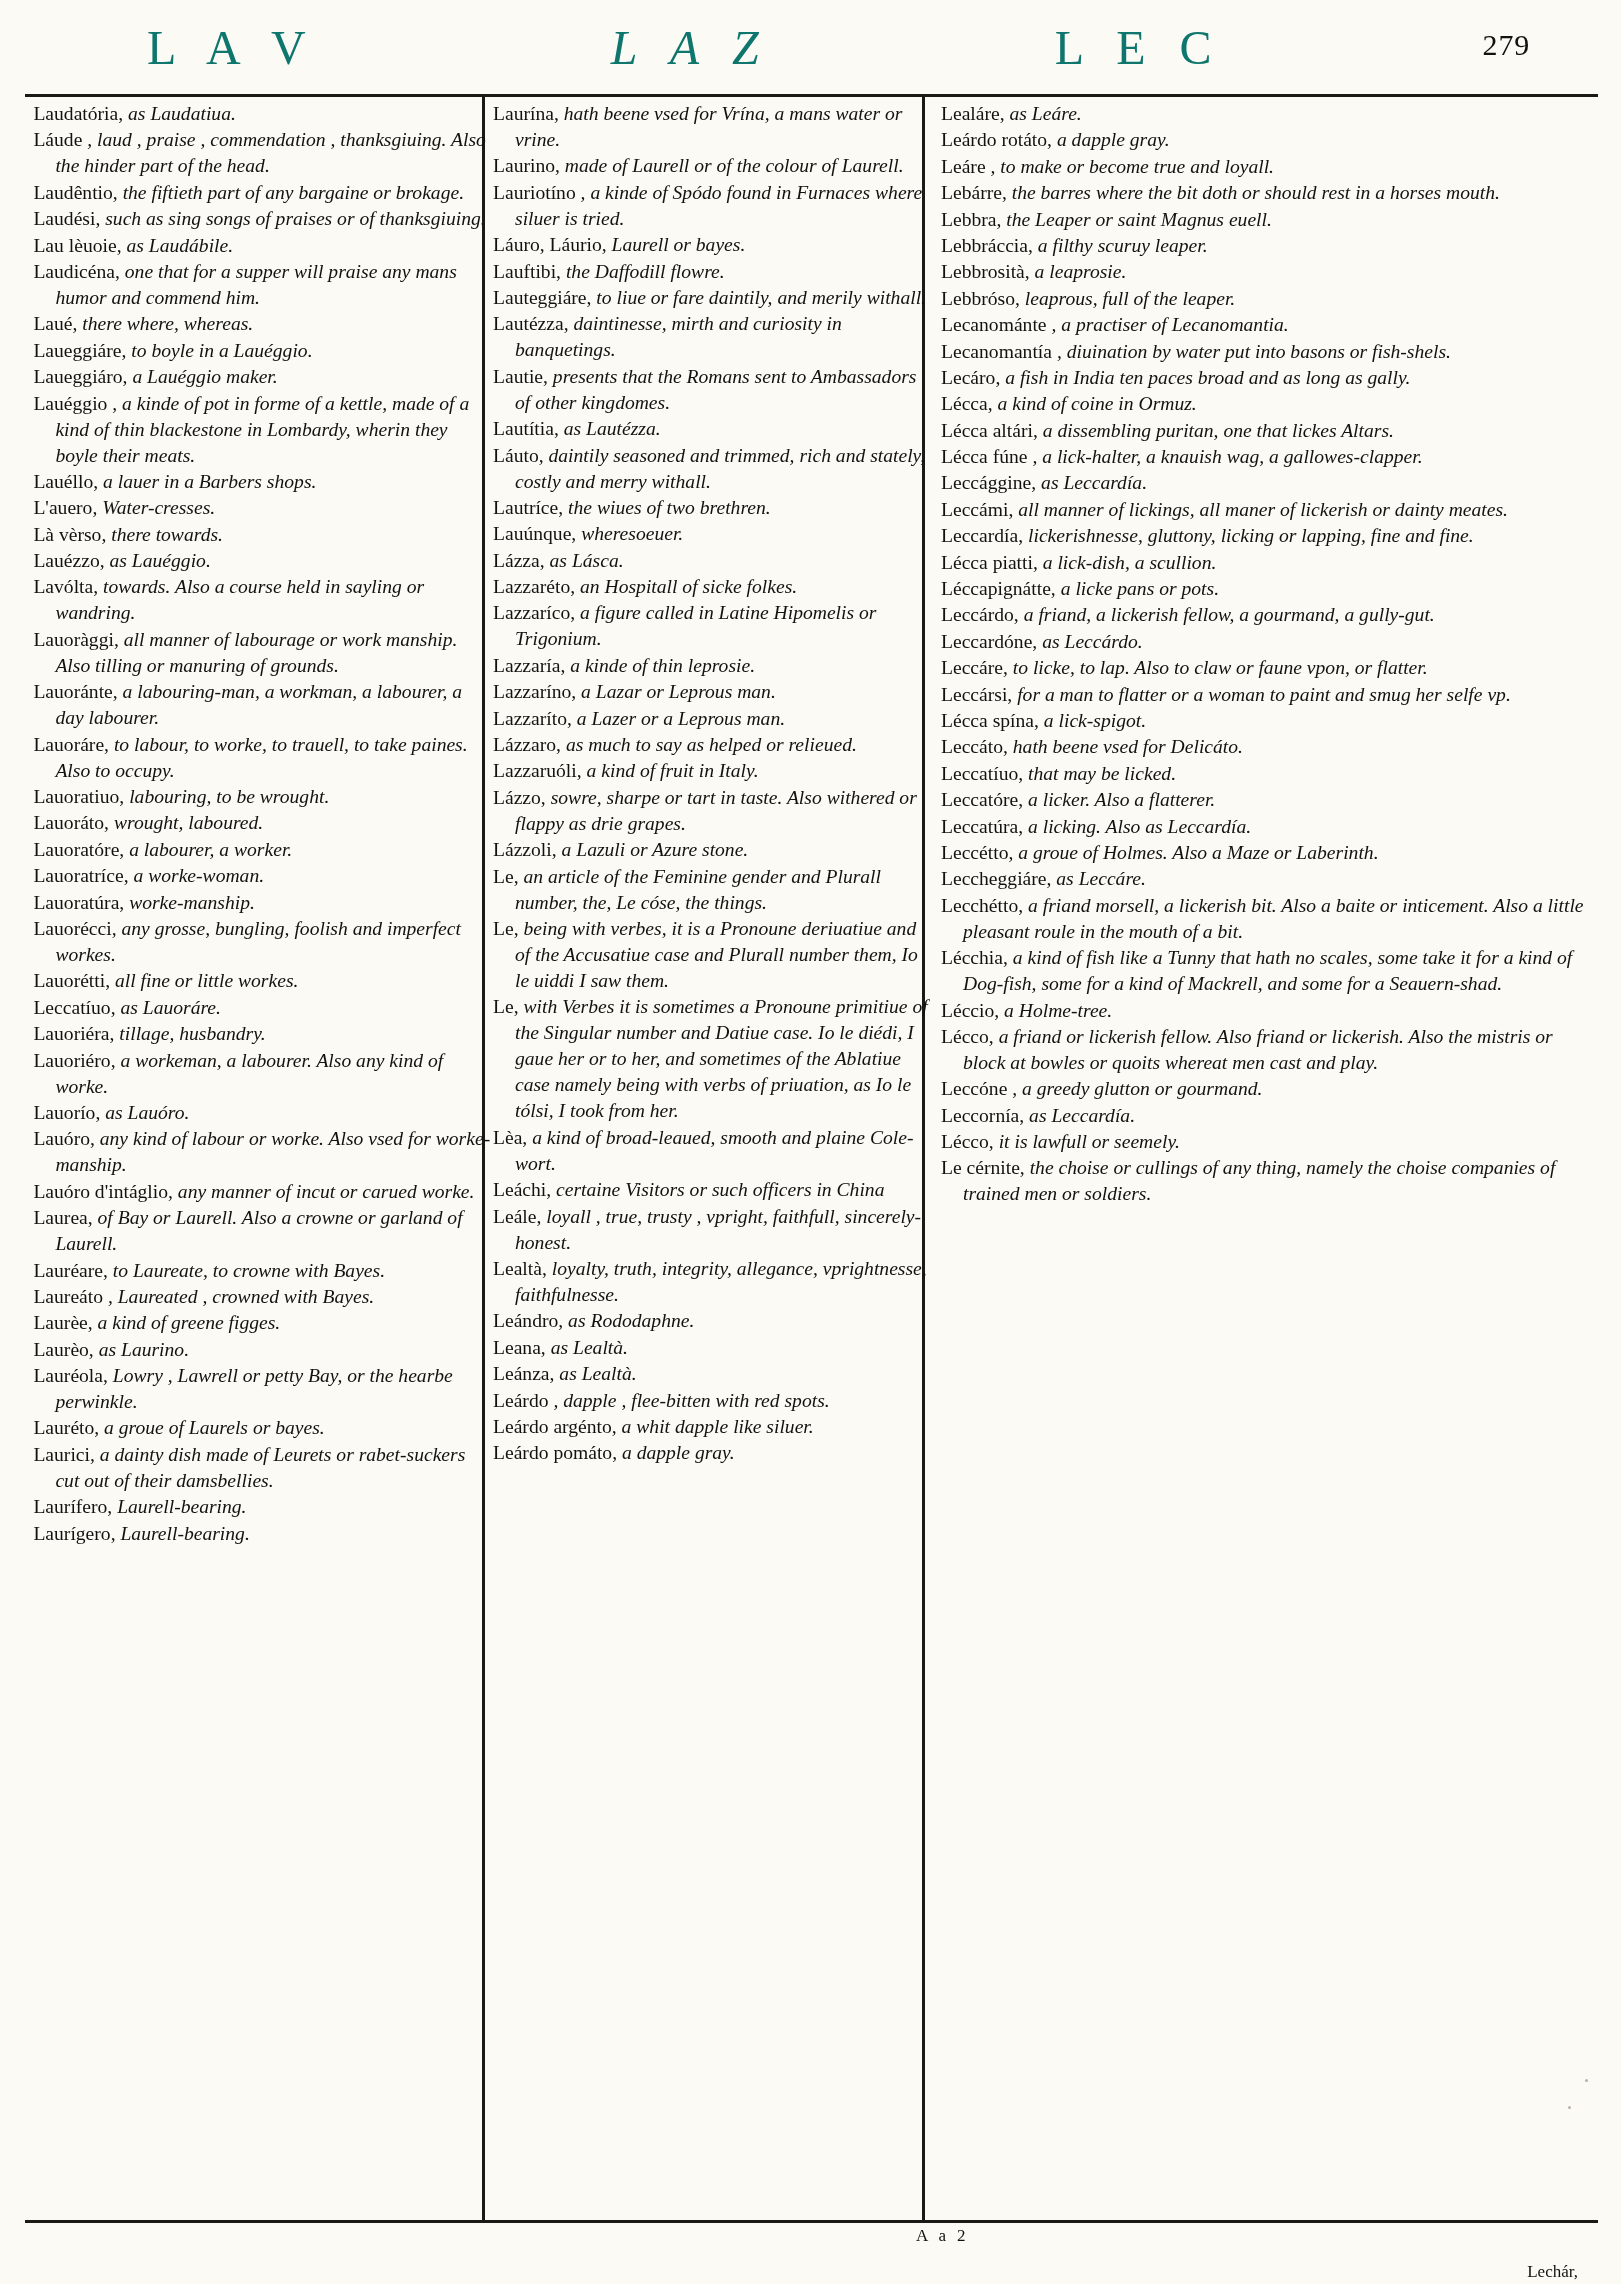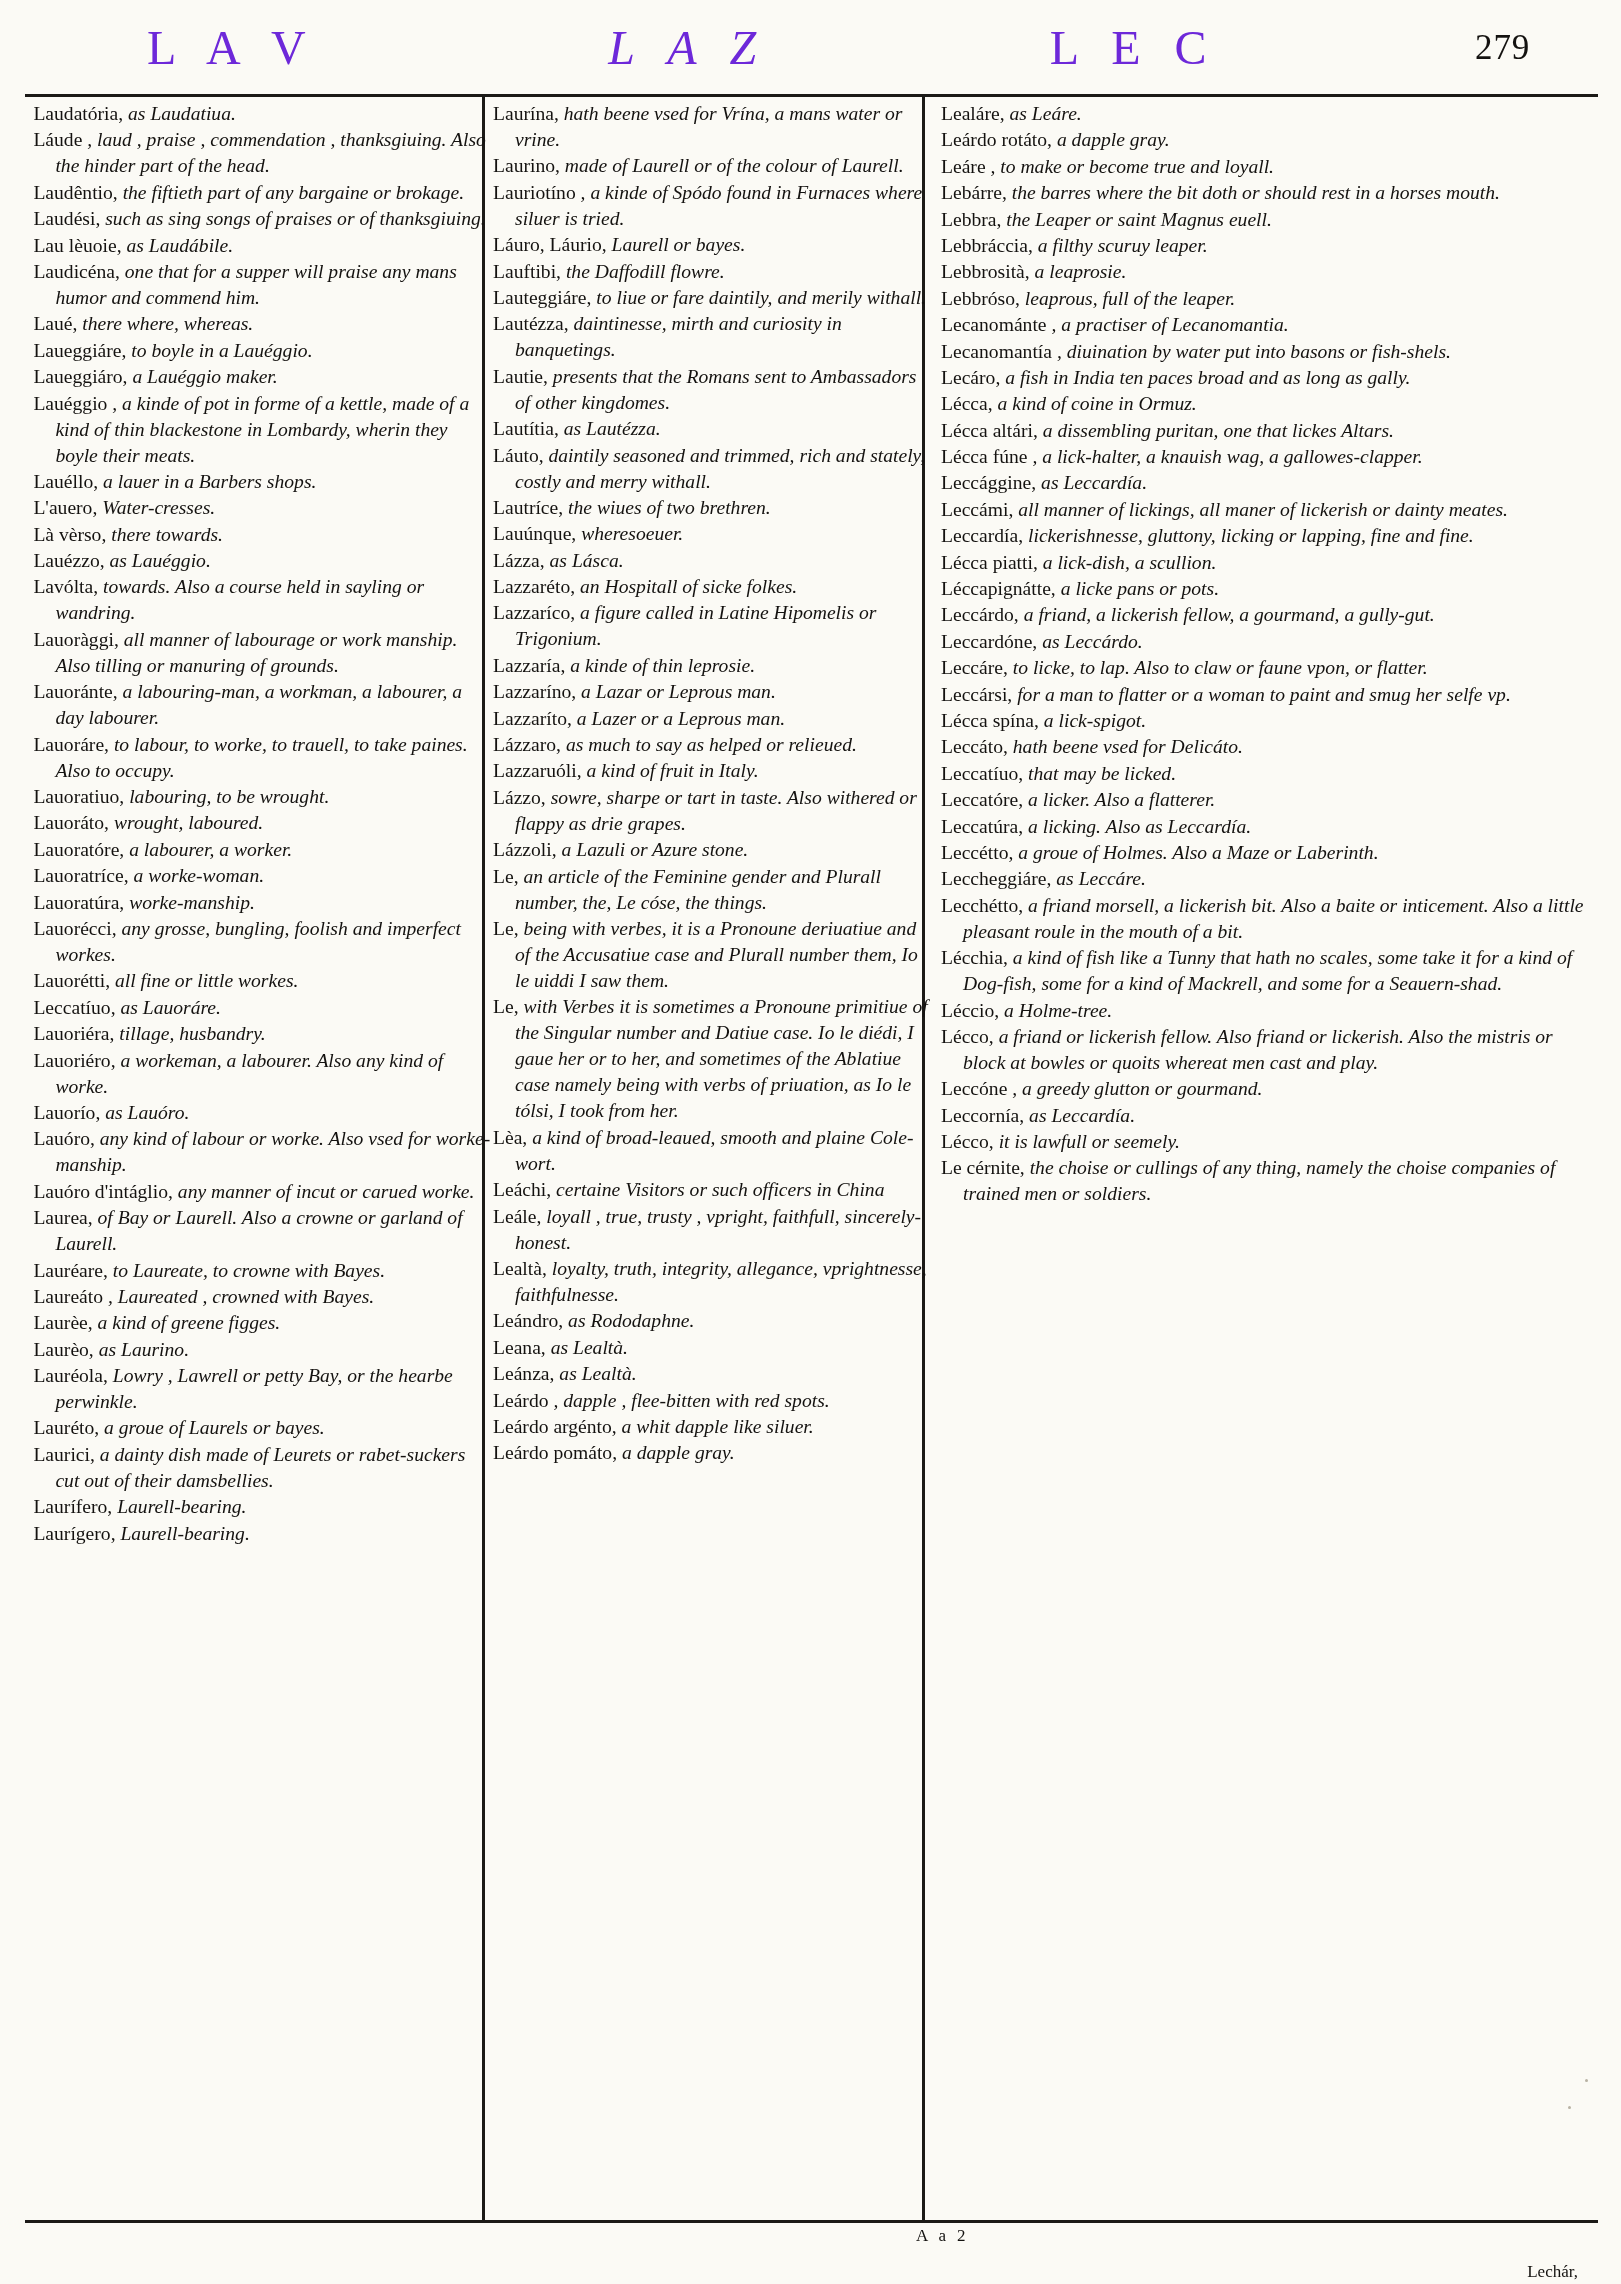--- a/index.html
+++ b/index.html
@@ -19,27 +19,27 @@
   .header{
     position:absolute;
     left:126px;top:20px;width:1409px;height:65px;
     display:flex;align-items:flex-start;justify-content:space-between;
   }
   .head-word{
     font-size:48px;
     letter-spacing:11px;
     font-family:"Liberation Serif", serif;
     font-weight:400;
-    color:#6d28d9;
+    color:#0f766e;
   }
   .head-word.one{margin-left:21px;}
   .head-word.two{margin-left:34px;font-style:italic;}
   .head-word.three{margin-left:25px;}
   .folio{
-    font-size:35px;
+    font-size:30px;
     letter-spacing:0.8px;
     margin-top:8.4px;
     margin-right:5px;
   }
   
   .rule-top{
     position:absolute;left:25px;top:94px;width:1573px;height:2.5px;background:#1b1916;
   }
   .rule-bottom{
     position:absolute;left:25px;top:2220px;width:1573px;height:2.5px;background:#1b1916;

